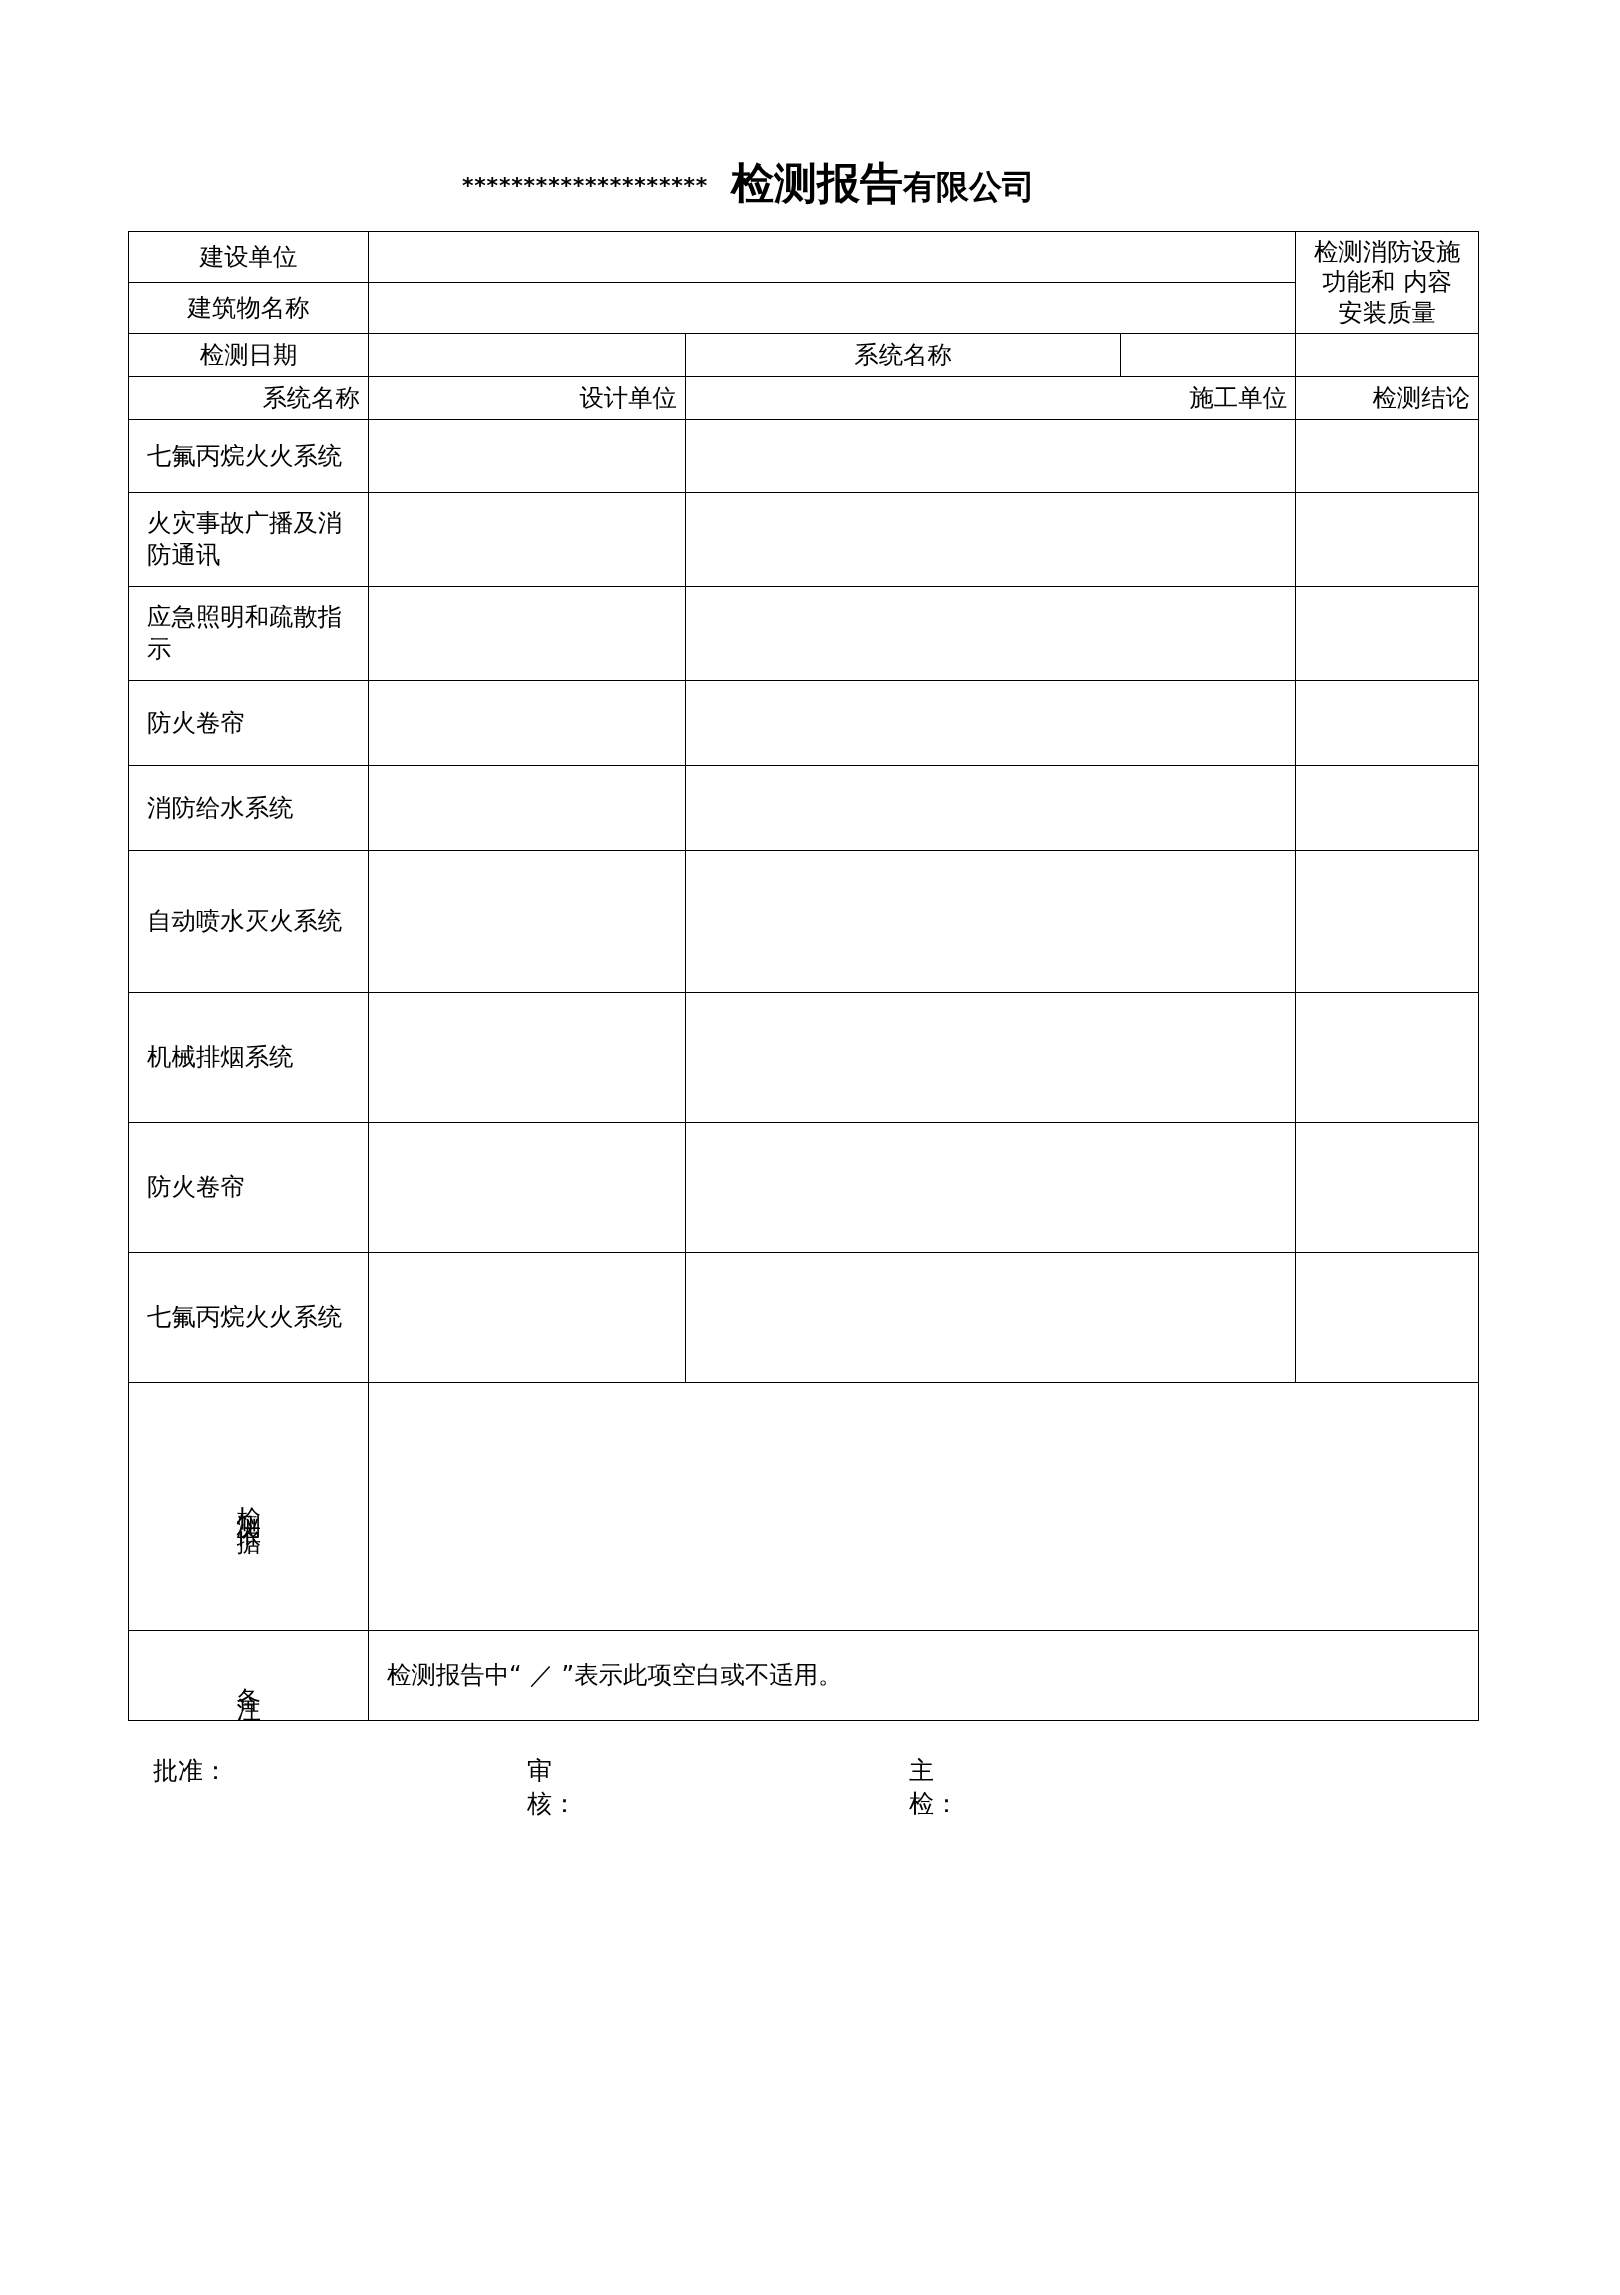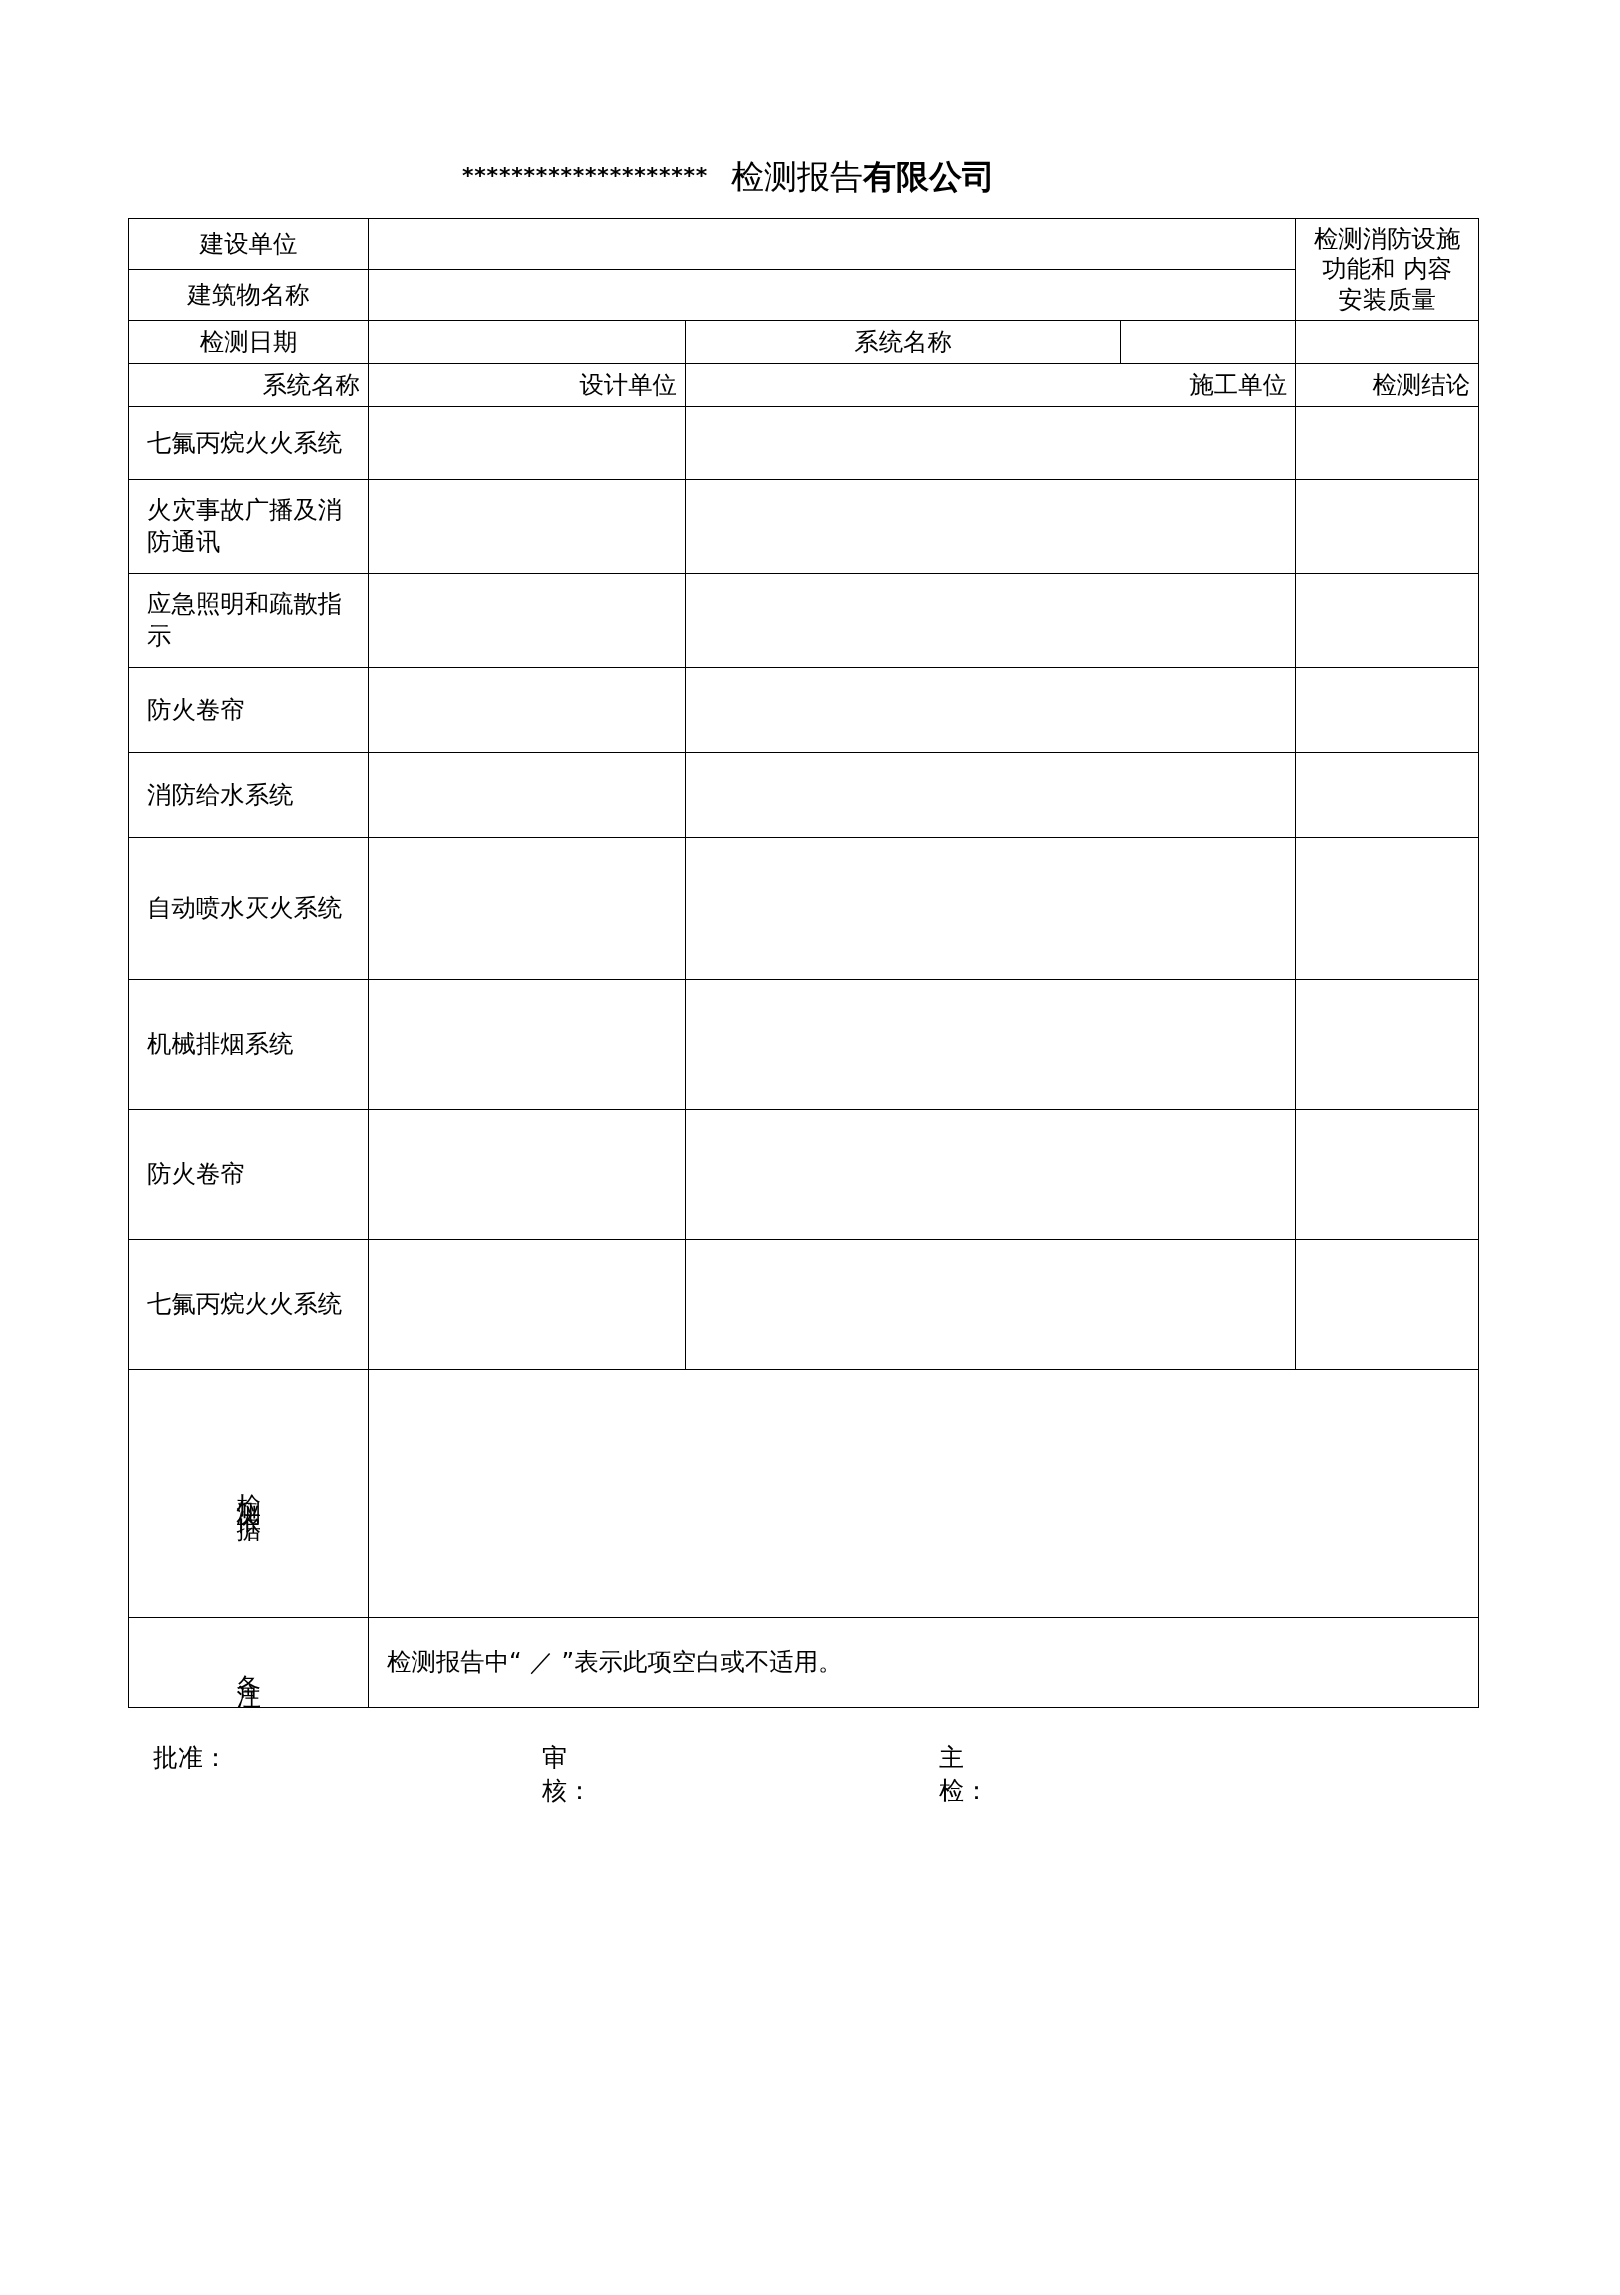--- a/index.html
+++ b/index.html
@@ -35,22 +35,22 @@
     margin-bottom: 18px;
   }
   .title-stars {
     font-size: 22px;
     letter-spacing: 0.8px;
     font-weight: 700;
     white-space: nowrap;
     transform: translateY(-4.9px);
   }
   .title-main {
-    font-size: 33px;
-    font-weight: 400;
+    font-size: 43px;
+    font-weight: 700;
     margin-left: 23px;
     white-space: nowrap;
   }
   .title-suffix {
     font-size: 33px;
     font-weight: 700;
     white-space: nowrap;
   }
 
   
@@ -101,21 +101,20 @@
     vertical-align: middle;
   }
   .twoline { line-height: 1.25; }
 
   
   .footer {
     display: flex;
     margin-top: 33px;
     font-size: 25px;
     padding-left: 33px;
-    gap: 15px;
   }
   .sig { white-space: pre-line; }
   .sig-approve { width: 374px; }
   .sig-review  { width: 382px; }
   .sig-chief   { width: 325px; }
 </style>
 </head>
 <body>
 
 <div class="page">

